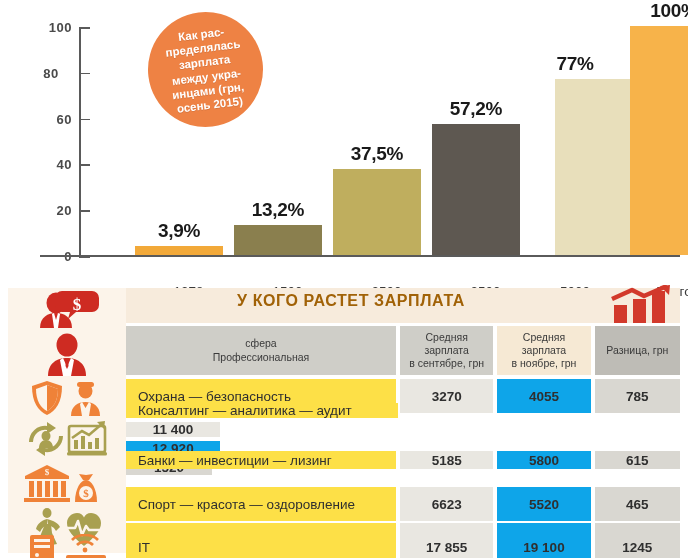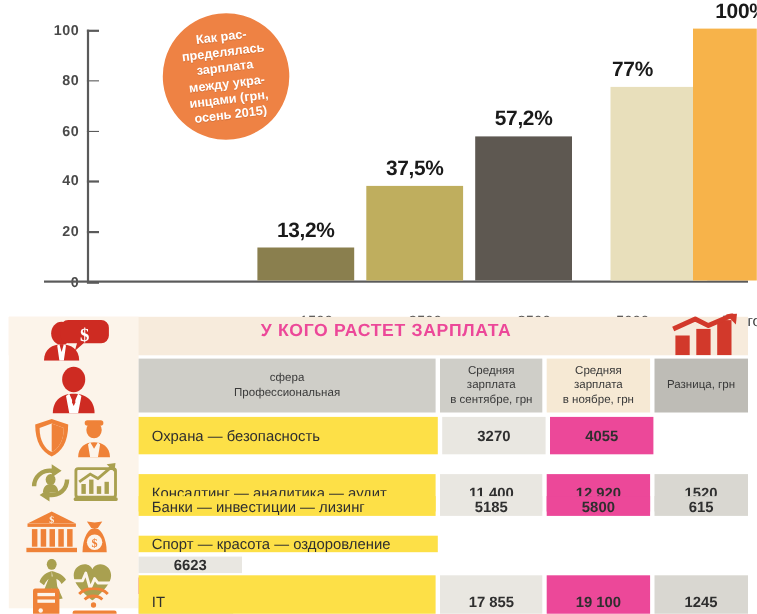--- a/index.html
+++ b/index.html
@@ -67,21 +67,21 @@
   
   .table-area { position: absolute; left: 0; top: 283px; width: 688px; height: 275px; }
 
   .banner {
     position: absolute; left: 8px; top: 5px; width: 672px; height: 35px;
     background: #F7EBDC;
   }
   .banner-title {
     position: absolute; left: 0; top: 0; width: 672px; height: 35px;
     display: flex; align-items: center; justify-content: center;
-    color: #ec4899; font-size: 16px; font-weight: bold; letter-spacing: 0.6px;
+    color: #a16207; font-size: 16px; font-weight: bold; letter-spacing: 0.6px;
     padding-left: 30px;
   }
 
   .icon-col {
     position: absolute; left: 8px; top: 5px; width: 118px; height: 265px;
     background: #FCF4EA;
   }
   .icon-cell {
     position: absolute; left: 0; width: 118px;
     display: flex; align-items: center; justify-content: center;
@@ -92,21 +92,21 @@
   .row {
     position: absolute; left: 0; width: 554px;
     display: flex; gap: 4px;
   }
   .cell {
     display: flex; align-items: center;
     font-size: 13.5px; color: #2f2f2f;
   }
   .c-sphere { width: 272px; padding-left: 12px; background: #fde047; }
   .c-sep    { width: 94px;  justify-content: center; background: #E9E7E1; font-weight: bold; }
-  .c-nov    { width: 94px;  justify-content: center; background: #ec4899; font-weight: bold; text-align: center; }
+  .c-nov    { width: 94px;  justify-content: center; background: #0ea5e9; font-weight: bold; text-align: center; }
   .c-diff   { width: 86px;  justify-content: center; background: #D9D7D1; font-weight: bold; }
 
   .hdr { font-size: 10.5px; font-weight: normal; color: #3a3a3a; text-align: center; line-height: 1.25; }
   .hdr.c-sphere { justify-content: center; padding-left: 0; background: #CFCEC8; }
   .hdr.c-sep  { background: #CFCEC8; font-weight: normal; }
   .hdr.c-nov  { background: #F6E9D4; font-weight: normal; }
   .hdr.c-diff { background: #BEBCB6; font-weight: normal; }
 
   .trend-icon { position: absolute; right: 8px; top: 2px; }
 </style>
@@ -115,35 +115,40 @@
 
 <div id="root">
 
   <div class="chart-area">
 
     <div class="y-axis-labels" id="yLabels">
         <div class="y-tick-label" style="top: 238px;">0</div>
         <div class="y-tick-label" style="top: 192.2px;">20</div>
         <div class="y-tick-label" style="top: 146.4px;">40</div>
         <div class="y-tick-label" style="top: 100.6px;">60</div>
-        <div class="y-tick-label" style="top: 54.8px;">80</div>
+        <div class="y-tick-label" style="top: 54.8px; text-align: center;">80</div>
         <div class="y-tick-label" style="top: 9px;">100</div>
       </div>
     <div class="axis-line"></div>
     <div id="yTicks">
         <div class="axis-tick" style="top: 256px;"></div>
         <div class="axis-tick" style="top: 210.2px;"></div>
         <div class="axis-tick" style="top: 164.4px;"></div>
         <div class="axis-tick" style="top: 118.6px;"></div>
         <div class="axis-tick" style="top: 72.8px;"></div>
         <div class="axis-tick" style="top: 27px;"></div>
       </div>
     <div class="baseline"></div>
 
     <div class="bars-layer" id="barsLayer">
+        <div class="bar-group" style="left: 135px; width: 88px; height: 229px;">
+          <div class="bar-rect" style="height: 8.931px; background: rgb(242, 169, 57);"></div>
+          <div class="bar-value" style="bottom: 12.931px;">3,9%</div>
+          <div class="bar-cat">до 1378</div>
+        </div>
         <div class="bar-group" style="left: 234px; width: 88px; height: 229px;">
           <div class="bar-rect" style="height: 30.228px; background: rgb(138, 127, 78);"></div>
           <div class="bar-value" style="bottom: 34.228px;">13,2%</div>
           <div class="bar-cat">до 1500</div>
         </div>
         <div class="bar-group" style="left: 333px; width: 88px; height: 229px;">
           <div class="bar-rect" style="height: 85.875px; background: rgb(191, 174, 94);"></div>
           <div class="bar-value" style="bottom: 89.875px;">37,5%</div>
           <div class="bar-cat">до 2500</div>
         </div>
@@ -319,34 +324,35 @@
           <div class="cell c-diff hdr">
             <div class="hdr" style="width: 100%;">
               <div>Разница, грн</div>
             </div>
           </div>
         </div>
         <div class="row" style="top: 91px; height: 34px;">
           <div class="cell c-sphere">Охрана — безопасность</div>
           <div class="cell c-sep">3270</div>
           <div class="cell c-nov">4055</div>
-        </div>
-        <div class="row" style="top: 143px; height: 34px;">
+          <div class="cell c-diff">785</div>
+        </div>
+        <div class="row" style="top: 115px; height: 34px; flex-direction: column;">
           <div class="cell c-sphere">Консалтинг — аналитика — аудит</div>
           <div class="cell c-sep">11 400</div>
           <div class="cell c-nov">12 920</div>
           <div class="cell c-diff">1520</div>
         </div>
         <div class="row" style="top: 163px; height: 18px;">
           <div class="cell c-sphere">Банки — инвестиции — лизинг</div>
           <div class="cell c-sep">5185</div>
           <div class="cell c-nov">5800</div>
           <div class="cell c-diff">615</div>
         </div>
-        <div class="row" style="top: 199px; height: 34px; flex-direction: column;">
+        <div class="row" style="top: 199px; height: 34px;">
           <div class="cell c-sphere">Спорт — красота — оздоровление</div>
           <div class="cell c-sep">6623</div>
           <div class="cell c-nov">5520</div>
           <div class="cell c-diff">465</div>
         </div>
         <div class="row" style="top: 235px; height: 48px;">
           <div class="cell c-sphere">IT</div>
           <div class="cell c-sep">17 855</div>
           <div class="cell c-nov">19 100</div>
           <div class="cell c-diff">1245</div>

